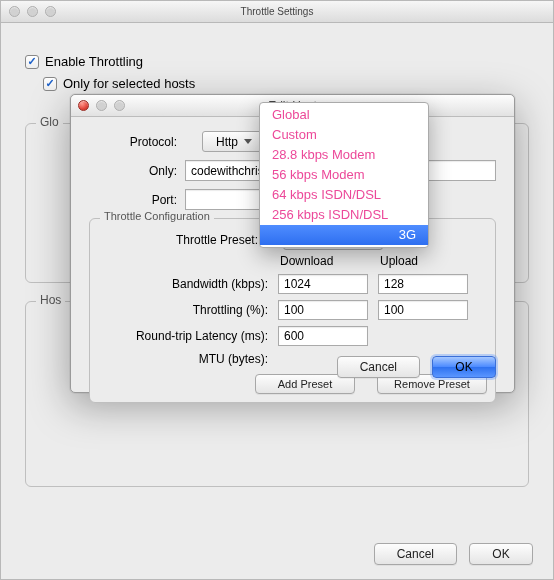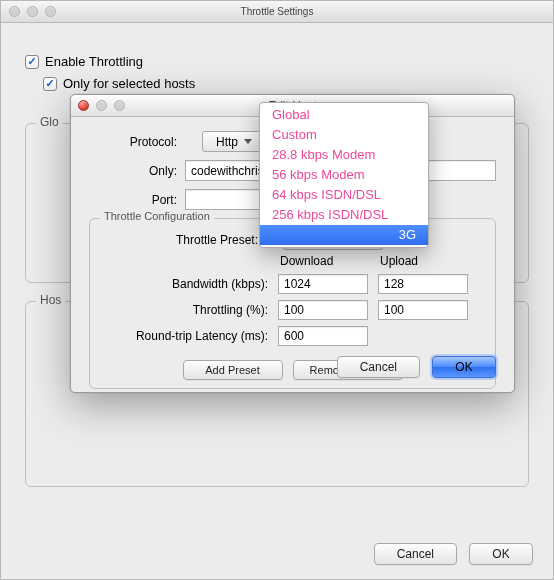--- a/index.html
+++ b/index.html
@@ -97,21 +97,21 @@
     padding:0 13px; font-size:12px;
     display:inline-flex;align-items:center;gap:4px;margin-left:17px;
   }
   .select .caret{border-left:4px solid transparent;border-right:4px solid transparent;border-top:5px solid #555;margin-left:2px;display:inline-block;}
   .tconf { margin-top:6px;}
   .tconf .gtitle{font-size:11px;}
   .tgrid{display:grid;grid-template-columns:170px 90px 90px;gap:6px 10px;align-items:center;}
   .tgrid .h{font-size:12px;text-align:left;padding-left:2px;}
   .tgrid .r{font-size:12px;text-align:right;}
   .tgrid .inp{height:20px;border:1px solid #aaa;background:#fff;padding:0 5px;font-size:12px;box-shadow:inset 0 1px 1px rgba(0,0,0,.08);}
-  .btn-row{display:flex;gap:10px;justify-content:center;margin-top:8px;}
+  .btn-row{display:flex;gap:22px;justify-content:flex-end;margin-top:8px;}
   .dlg-footer{position:absolute;right:18px;bottom:14px;display:flex;gap:12px;}
   
   
   .menu{
     position:absolute;
     left:259px; top:102px;
     width:170px;
     background:#fff;
     border:1px solid #aaa;
     border-radius:4px;
@@ -214,20 +214,21 @@
         <input class="inp" value="128" style="">
 
         <div class="r">Throttling (%):</div>
         <input class="inp" value="100" style="">
         <input class="inp" value="100" style="">
 
         <div class="r">Round-trip Latency (ms):</div>
         <input class="inp" value="600" style="">
         <div></div>
 
+        <div class="r">MTU (bytes):</div>
         <div></div>
       </div>
       <div class="btn-row">
         <div class="btn small" style="min-width:100px">Add Preset</div>
         <div class="btn small" style="min-width:110px">Remove Preset</div>
       </div>
     </div>
   </div>
   <div class="dlg-footer">
     <div class="btn">Cancel</div>

